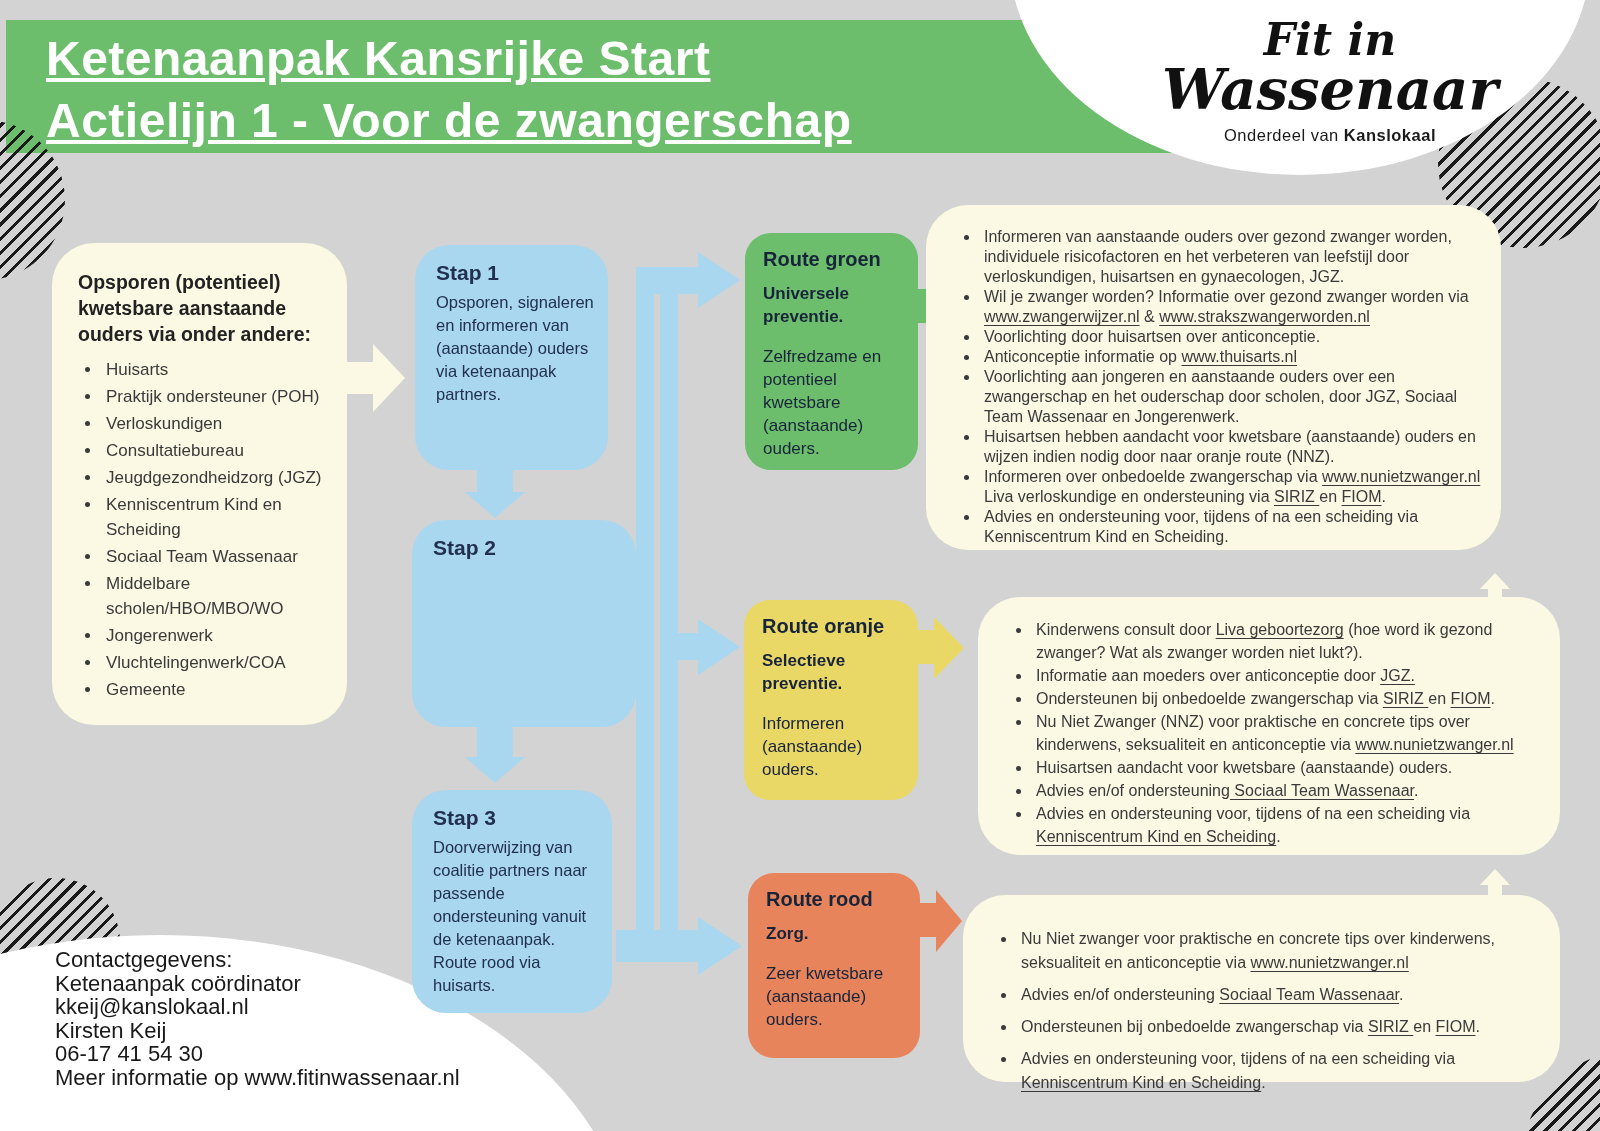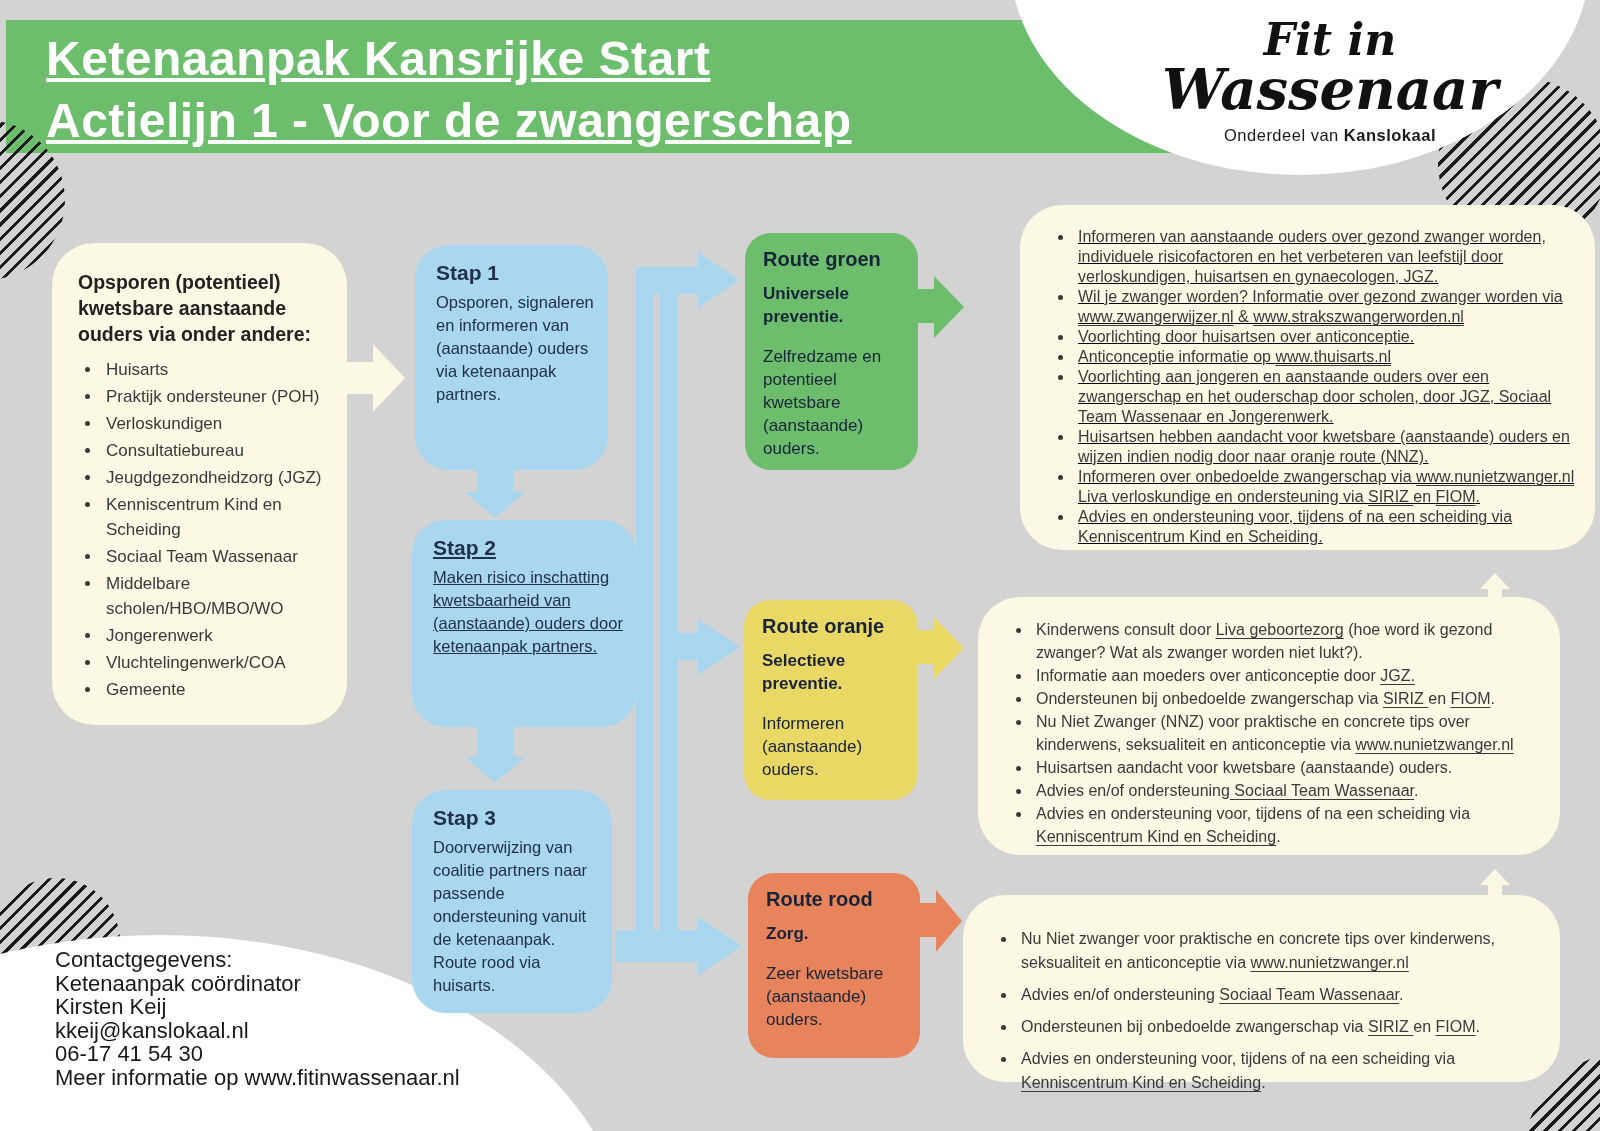--- a/index.html
+++ b/index.html
@@ -102,23 +102,22 @@
   </div>
 
   <div class="abs step" style="left:415px;top:245px;width:193px;height:225px;">
     <div class="step-title">Stap 1</div>
     <div class="step-body">Opsporen, signaleren en informeren van (aanstaande) ouders via ketenaanpak partners.</div>
   </div>
   <div>
     <div class="rect" style="left:477px;top:470px;width:36px;height:22px;background:var(--blue);z-index:4;"></div>
     <div class="tri" style="left:465px;top:492px;border-top:26px solid var(--blue);border-left-width:30px;border-right-width:30px;z-index:4;"></div>
   </div>
-  <div class="abs step" style="left:412px;top:520px;width:224px;height:207px;text-decoration:underline;">
+  <div class="abs step" style="left:412px;top:520px;width:224px;height:207px;">
     <div class="step-title">Stap 2</div>
-    <div class="step-body">Maken risico inschatting kwetsbaarheid van (aanstaande) ouders door ketenaanpak partners.</div>
   </div>
   <div>
     <div class="rect" style="left:477px;top:727px;width:36px;height:30px;background:var(--blue);z-index:4;"></div>
     <div class="tri" style="left:465px;top:757px;border-top:26px solid var(--blue);border-left-width:30px;border-right-width:30px;z-index:4;"></div>
   </div>
   <div class="abs step" style="left:412px;top:790px;width:200px;height:223px;">
     <div class="step-title">Stap 3</div>
     <div class="step-body">Doorverwijzing van coalitie partners naar passende ondersteuning vanuit de ketenaanpak. Route rood via huisarts.</div>
   </div>
 
@@ -145,21 +144,21 @@
   <div class="abs route" style="left:748px;top:873px;width:172px;height:185px;background:var(--orange);">
     <div class="route-title">Route rood</div>
     <div class="route-sub">Zorg.</div>
     <div class="route-body">Zeer kwetsbare (aanstaande) ouders.</div>
   </div>
   <div>
     <div class="rect" style="left:920px;top:903px;width:16px;height:34px;background:var(--orange);z-index:4;"></div>
     <div class="tri" style="left:936px;top:890px;border-left:26px solid var(--orange);border-top-width:31px;border-bottom-width:31px;z-index:4;"></div>
   </div>
 
-  <div class="abs cream-box info ig" style="left:1020px;top:205px;width:575px;height:345px;text-decoration:underline;">
+  <div class="abs cream-box info ig" style="left:926px;top:205px;width:575px;height:345px;">
     <ul>
         <li><span>Informeren van aanstaande ouders over gezond zwanger worden, individuele risicofactoren en het verbeteren van leefstijl door verloskundigen, huisartsen en gynaecologen, JGZ.</span></li>
         <li><span>Wil je zwanger worden? Informatie over gezond zwanger worden via </span><span class="u">www.zwangerwijzer.nl</span><span> &amp; </span><span class="u">www.strakszwangerworden.nl</span></li>
         <li><span>Voorlichting door huisartsen over anticonceptie.</span></li>
         <li><span>Anticonceptie informatie op </span><span class="u">www.thuisarts.nl</span></li>
         <li><span>Voorlichting aan jongeren en aanstaande ouders over een zwangerschap en het ouderschap door scholen, door JGZ, Sociaal Team Wassenaar en Jongerenwerk.</span></li>
         <li><span>Huisartsen hebben aandacht voor kwetsbare (aanstaande) ouders en wijzen indien nodig door naar oranje route (NNZ).</span></li>
         <li><span>Informeren over onbedoelde zwangerschap via </span><span class="u">www.nunietzwanger.nl</span><span> Liva verloskundige en ondersteuning via </span><span class="u">SIRIZ </span><span>en </span><span class="u">FIOM</span><span>.</span></li>
         <li><span>Advies en ondersteuning voor, tijdens of na een scheiding via Kenniscentrum Kind en Scheiding.</span></li>
       </ul>
@@ -189,19 +188,19 @@
     <div class="rect" style="left:1488px;top:586px;width:14px;height:12px;background:var(--cream);z-index:4;"></div>
   </div>
   <div>
     <div class="tri" style="left:1480px;top:866px;border-bottom:16px solid var(--cream);border-left-width:15px;border-right-width:15px;z-index:4;"></div>
     <div class="rect" style="left:1488px;top:882px;width:14px;height:14px;background:var(--cream);z-index:4;"></div>
   </div>
 
   <div class="abs contact" style="left:55px;top:948px;width:520px;">
       <div>Contactgegevens:</div>
       <div>Ketenaanpak coördinator</div>
+      <div>kkeij@kanslokaal.nl</div>
       <div>Kirsten Keij</div>
-      <div>kkeij@kanslokaal.nl</div>
       <div>06-17 41 54 30</div>
       <div>Meer informatie op www.fitinwassenaar.nl</div>
     </div>
 
 </div>
 
 </body></html>

